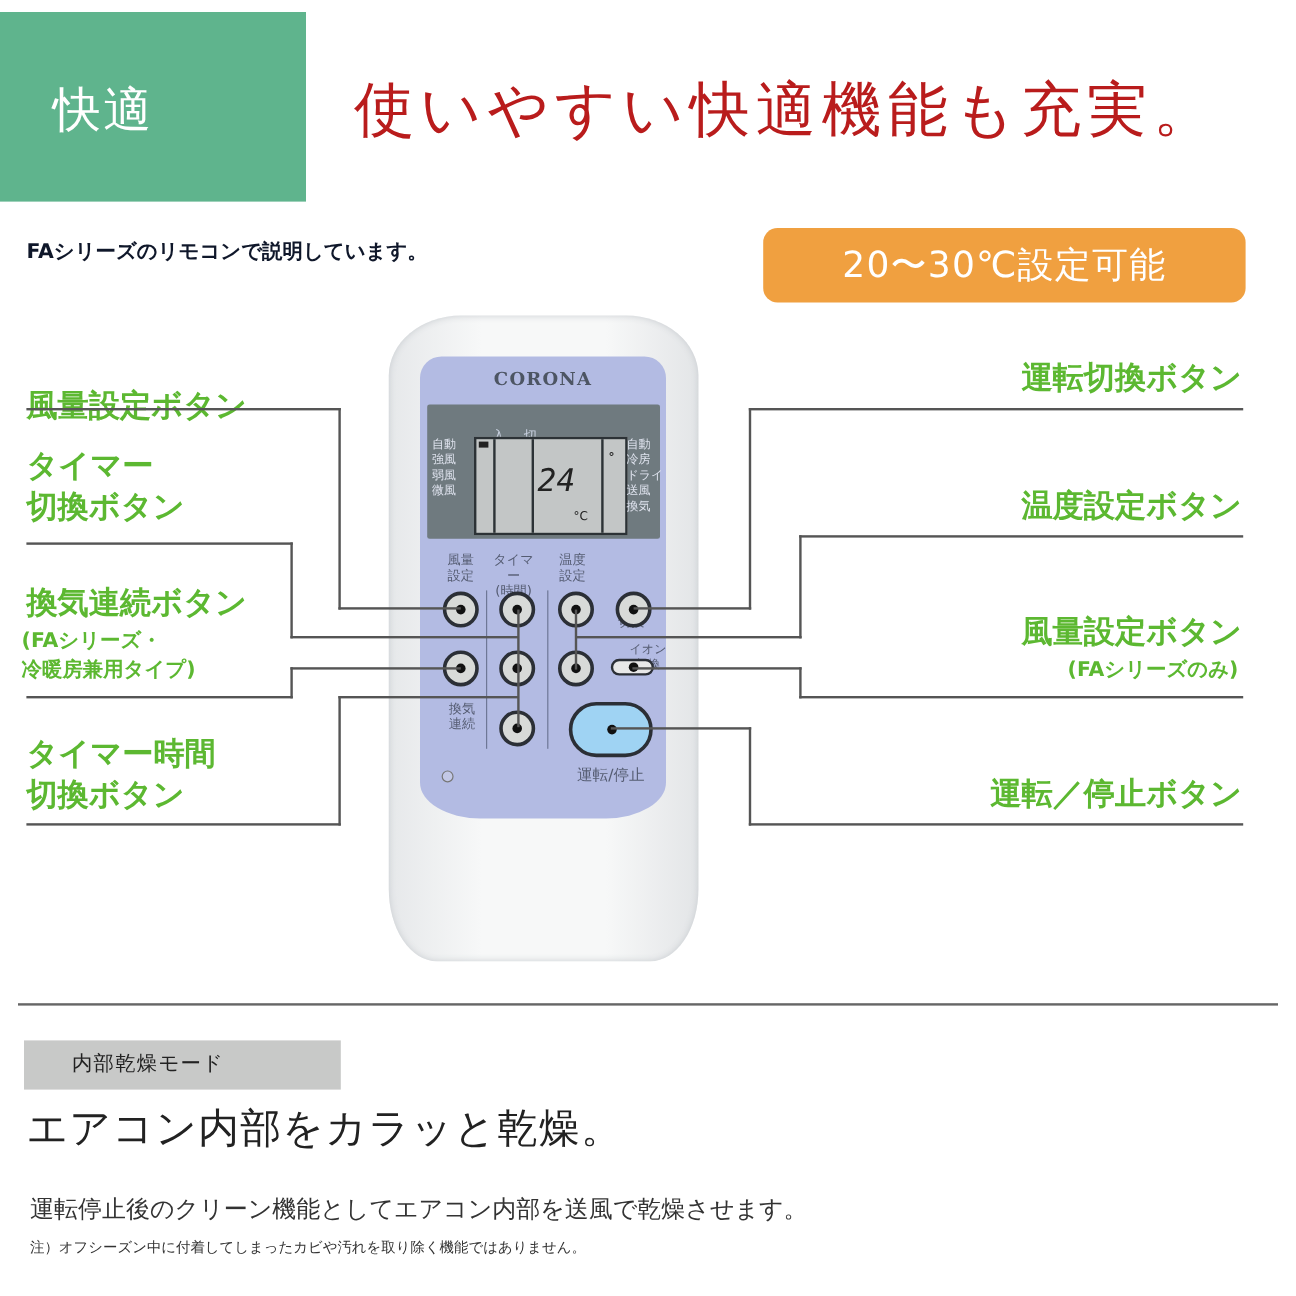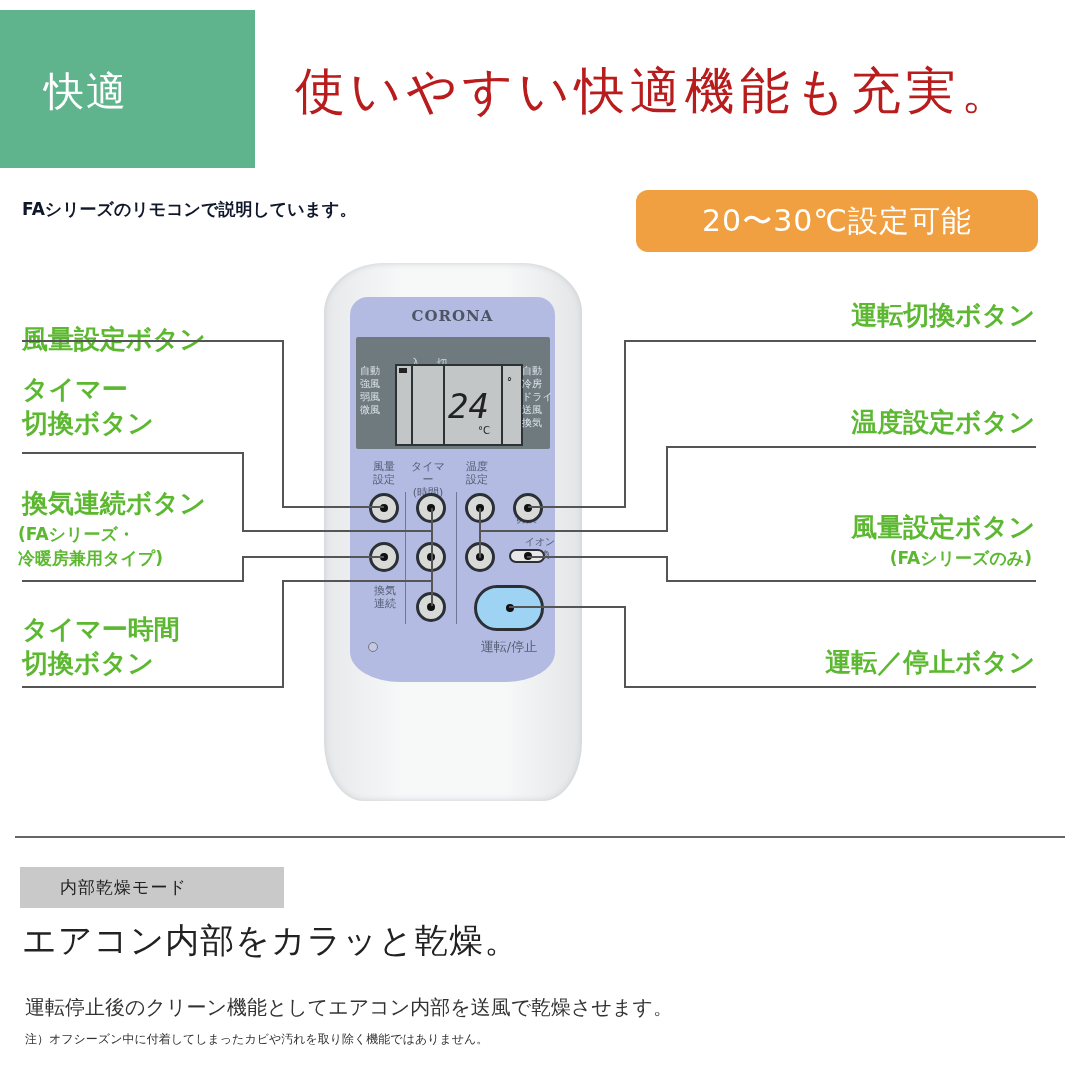--- a/index.html
+++ b/index.html
@@ -23,21 +23,21 @@
 
   
   .remote { left:324px; top:263px; width:258px; height:538px; background:linear-gradient(90deg,#e6e8ea,#f7f8f8 30%,#f7f8f8 70%,#e3e5e7);
             border-radius:60px 60px 40px 40px / 50px 50px 60px 60px; box-shadow: inset 0 0 6px #c8ccd0; }
   .panel { left:350px; top:297px; width:205px; height:385px; background:#b3bbe3; border-radius:18px 18px 50px 50px / 18px 18px 30px 30px; }
   .brand { left:350px; top:307px; width:205px; text-align:center; font-family:"DejaVu Serif", serif; font-weight:bold; font-size:15px; color:#4d5563; letter-spacing:1px; }
   .dispframe { left:356px; top:337px; width:194px; height:112px; background:#6f7a7f; border-radius:2px; }
   .nyukiri { left:410px; top:356px; font-size:11px; color:#c9d1e0; letter-spacing:6px;text-align:right; }
   .lcd { left:395px; top:364px; width:124px; height:78px; background:#c3c6c6; border:2px solid #2c3236; }
   .lcd-seg { position:absolute; top:0; bottom:0; width:2px; background:#2c3236; }
-  .lcd-num { left:448px; top:386px; font-size:34px; color:#222; font-family:"DejaVu Sans Mono", monospace; font-style:italic; }
+  .lcd-num { left:448px; top:386px; font-size:26px; color:#222; font-family:"DejaVu Sans Mono", monospace; font-style:italic; }
   .lcd-deg { left:478px; top:425px; font-size:10px; color:#222; }
   .lcd-o { left:507px; top:376px; font-size:10px; color:#222; font-weight:bold; }
   .lcd-mark { left:399px; top:368px; width:8px; height:5px; background:#222; }
   .sidelbl { font-size:10px; line-height:13px; color:#dfe3ee; }
   .btnlbl { font-size:11px; line-height:13px; color:#555c72; text-align:center; width:44px; }
   .rbtn { width:30px; height:30px; border-radius:50%; background:#d8dad8; border:3px solid #2b2f36; box-sizing:border-box; }
   .rbtn::after { content:""; position:absolute; left:8px; top:8px; width:8px; height:8px; border-radius:50%; background:#111; }
   .vdiv { position:absolute; width:1px; background:#6e7796; }
   .power { left:474px; top:585px; width:70px; height:46px; border-radius:24px; background:#9fd3f3; border:3px solid #2b2f36; box-sizing:border-box; }
   .power::after { content:""; position:absolute; left:29px; top:16px; width:8px; height:8px; border-radius:50%; background:#111; }

